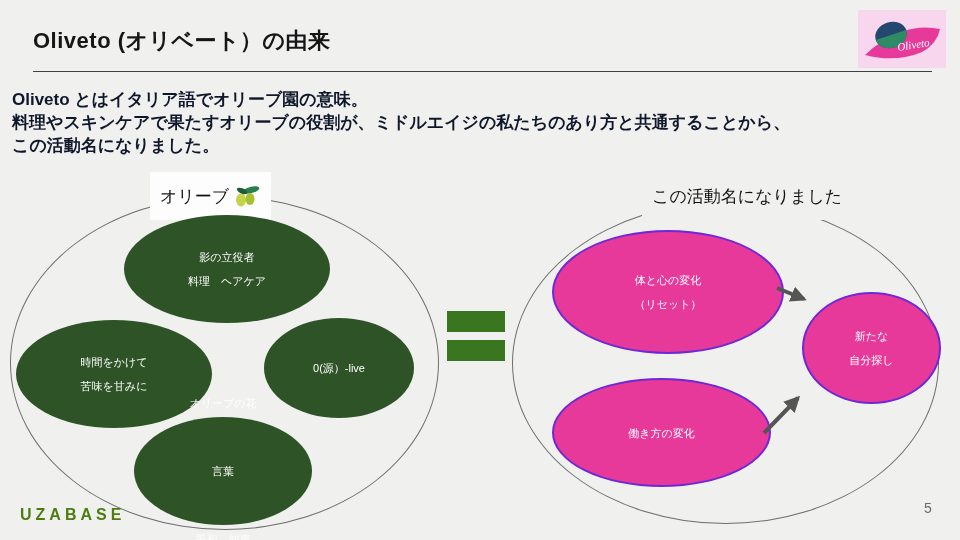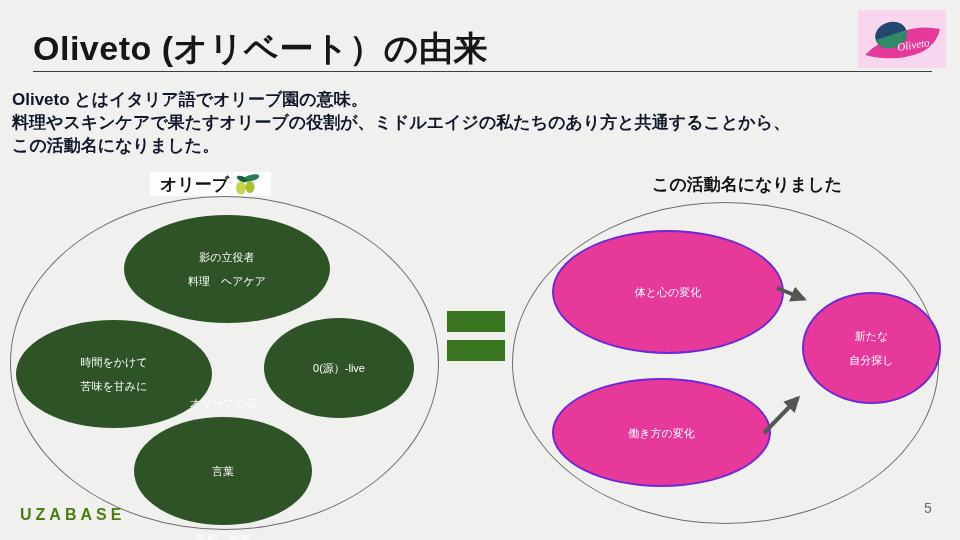--- a/index.html
+++ b/index.html
@@ -6,21 +6,21 @@
   body{
     width:960px;height:540px;overflow:hidden;
     background:var(--slide-bg,#f0f0ef);
     font-family:"Liberation Sans","DejaVu Sans",sans-serif;
     position:relative;
   }
   .slide{position:absolute;inset:0;width:960px;height:540px;}
 
   .title{
     position:absolute;left:33px;top:26px;
-    font-size:34px;font-weight:700;color:#161616;letter-spacing:.5px;
+    font-size:22px;font-weight:700;color:#161616;letter-spacing:.5px;
   }
   .title-rule{
     position:absolute;left:33px;top:71px;width:899px;height:1px;background:#3f3f3f;
   }
 
   .corner-logo{
     position:absolute;right:14px;top:10px;width:88px;height:58px;
   }
 
   .intro{
@@ -28,22 +28,22 @@
     font-size:17px;font-weight:700;color:#0f172a;line-height:23px;white-space:nowrap;
   }
 
   .big-ellipse{
     position:absolute;border:1px solid #6e6e6e;border-radius:50%;
   }
   .ellipse-left{left:10px;top:196px;width:427px;height:332px;}
   .ellipse-right{left:512px;top:202px;width:425px;height:320px;}
 
   .group-label{
-    position:absolute;font-size:17px;font-weight:700;color:#111;
-    padding:0 10px;display:flex;align-items:center;gap:2px;white-space:nowrap;
+    position:absolute;font-size:17px;font-weight:400;color:#111;
+    padding:12px 10px;display:flex;align-items:center;gap:2px;white-space:nowrap;
   }
   .label-olive{left:150px;top:172px;background:#fdfdfd;}
   .label-middle{left:642px;top:173px;background:var(--slide-bg,#f0f0ef);}
 
   .bubble{
     position:absolute;border-radius:50%;
     display:flex;flex-direction:column;align-items:center;justify-content:center;
     color:#fff;font-size:11px;line-height:24px;text-align:center;white-space:nowrap;
   }
   .bubble.green{background:var(--dark-green,#2e5327);}
@@ -133,20 +133,21 @@
   </div>
 
   <div class="big-ellipse ellipse-right"></div>
 
   <div class="group-label label-middle">
     <span>この活動名になりました</span>
   </div>
 
   <div class="bubble pink p1">
     <div>体と心の変化</div>
+    <div>（リセット）</div>
   </div>
   <div class="bubble pink p3">
     <div>新たな</div>
     <div>自分探し</div>
   </div>
   <div class="bubble pink p2">
     <div>働き方の変化</div>
   </div>
 
   <svg class="arrow-layer" width="960" height="540" viewBox="0 0 960 540">

